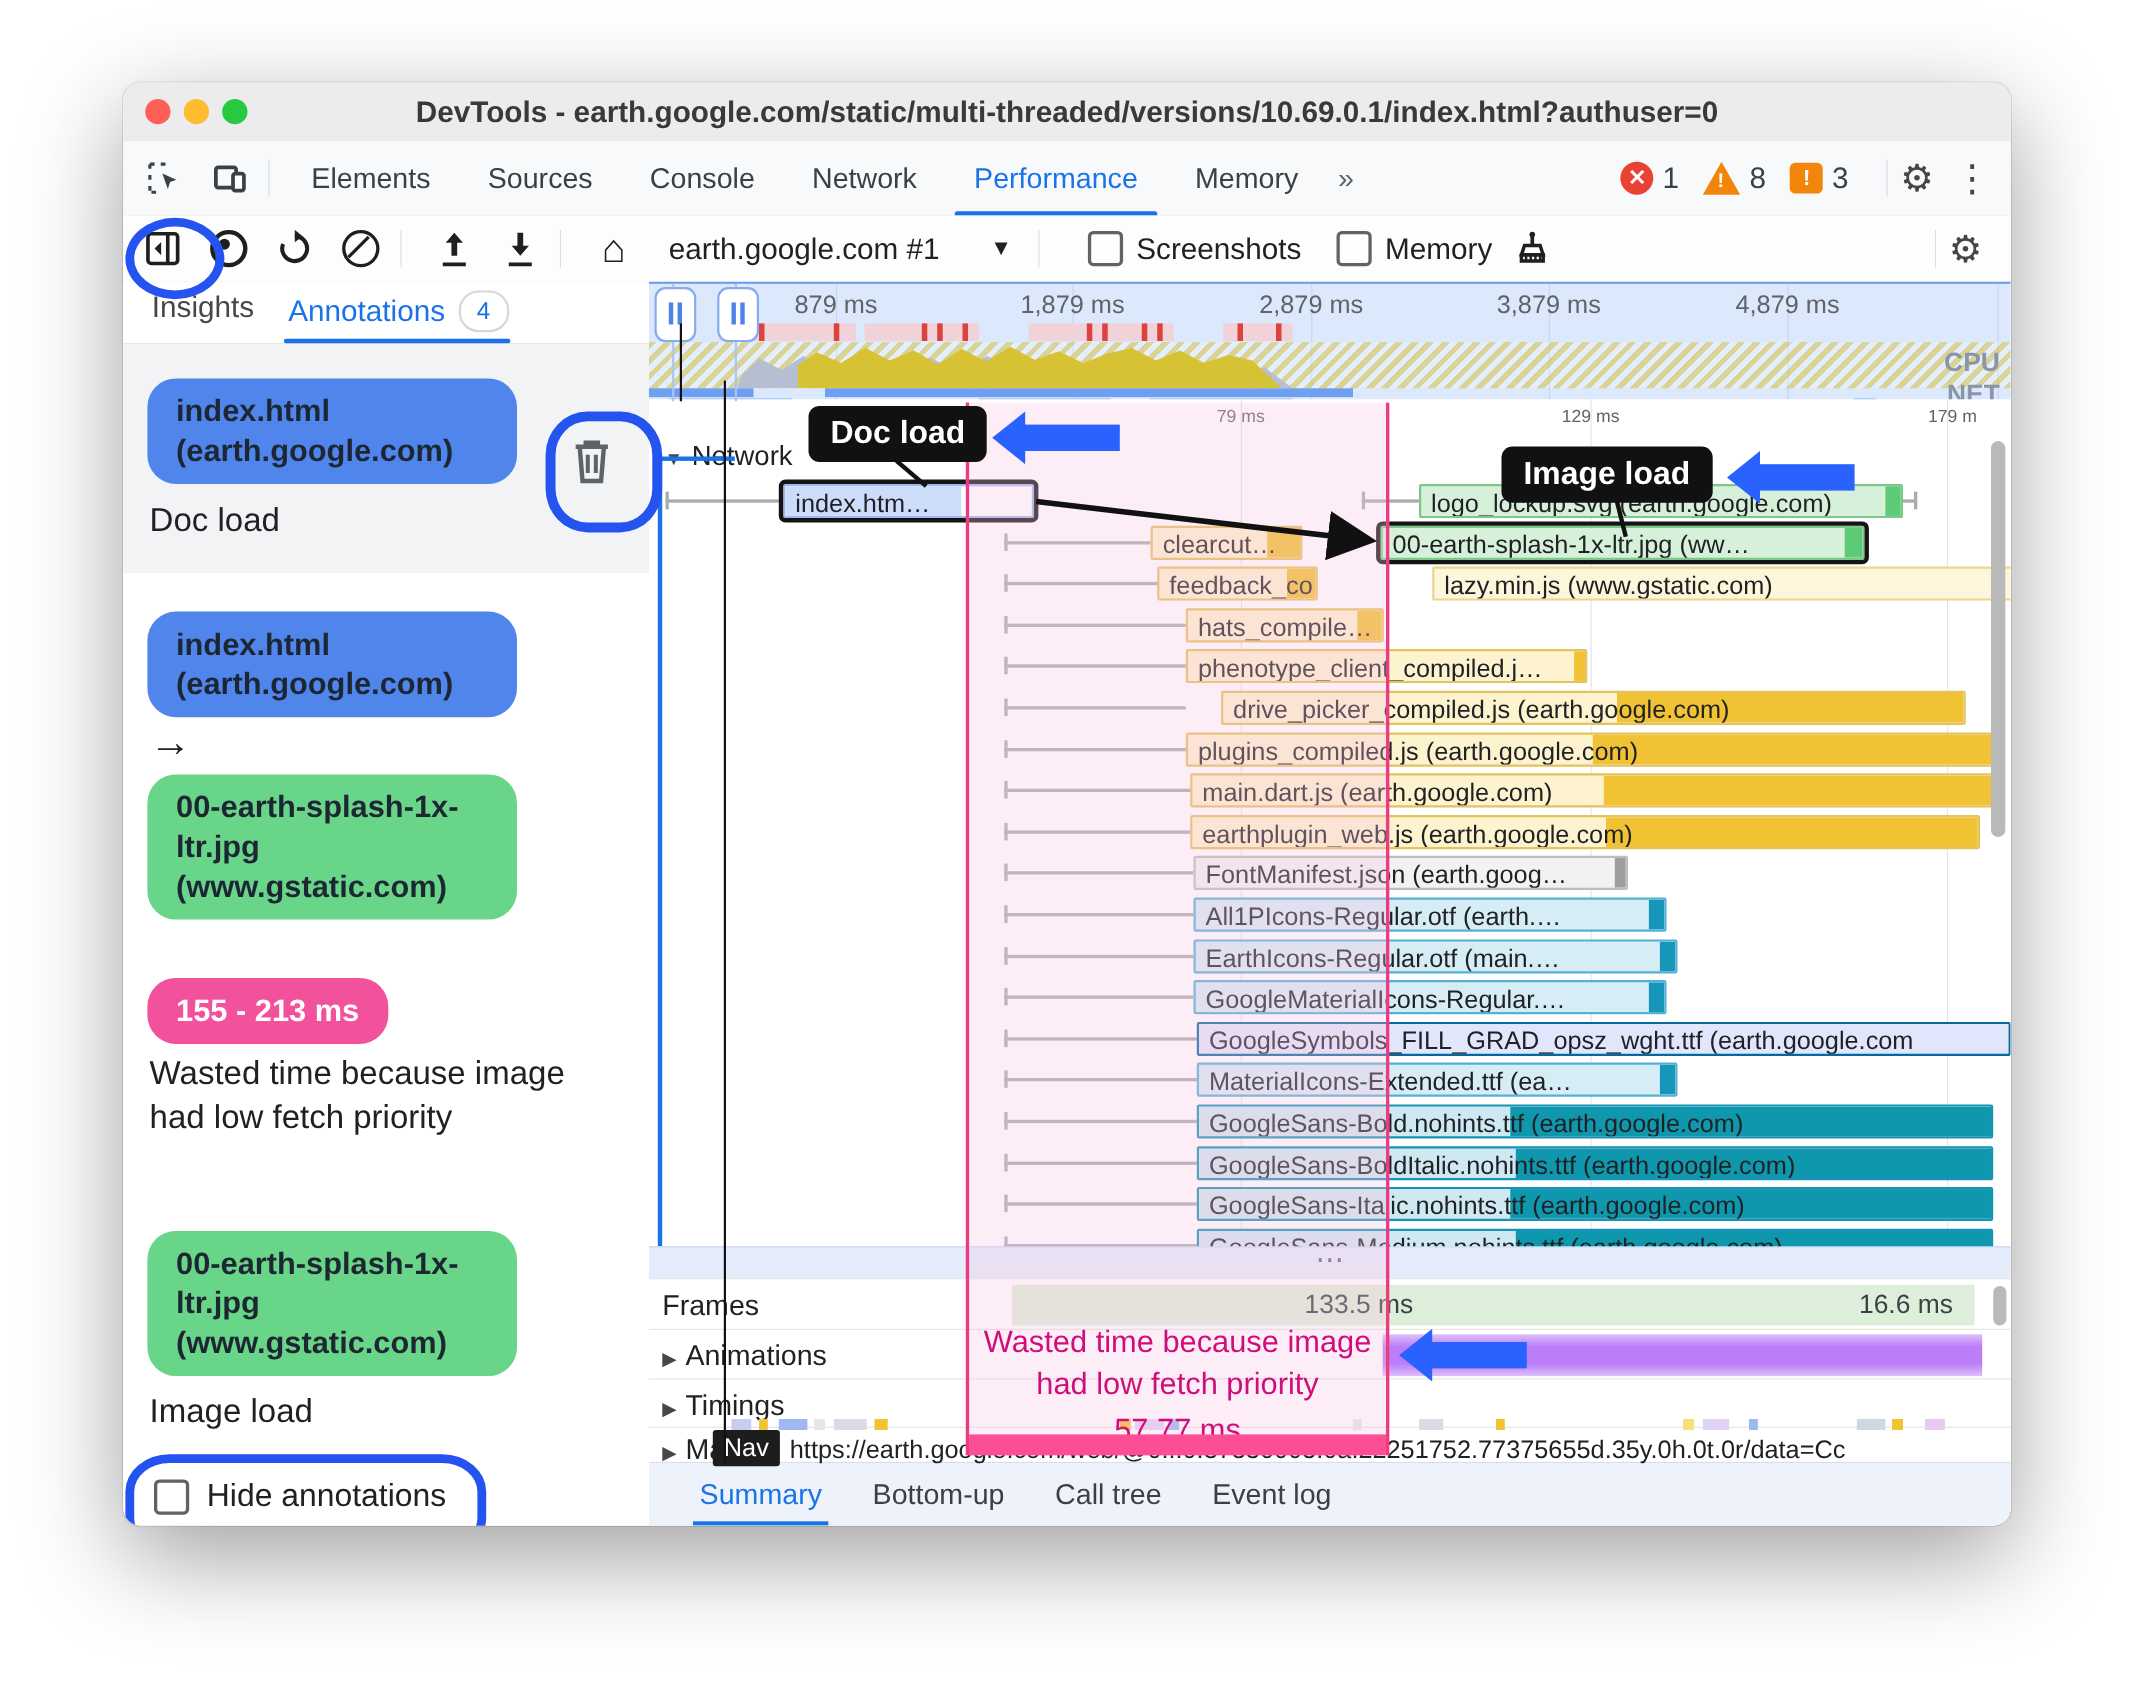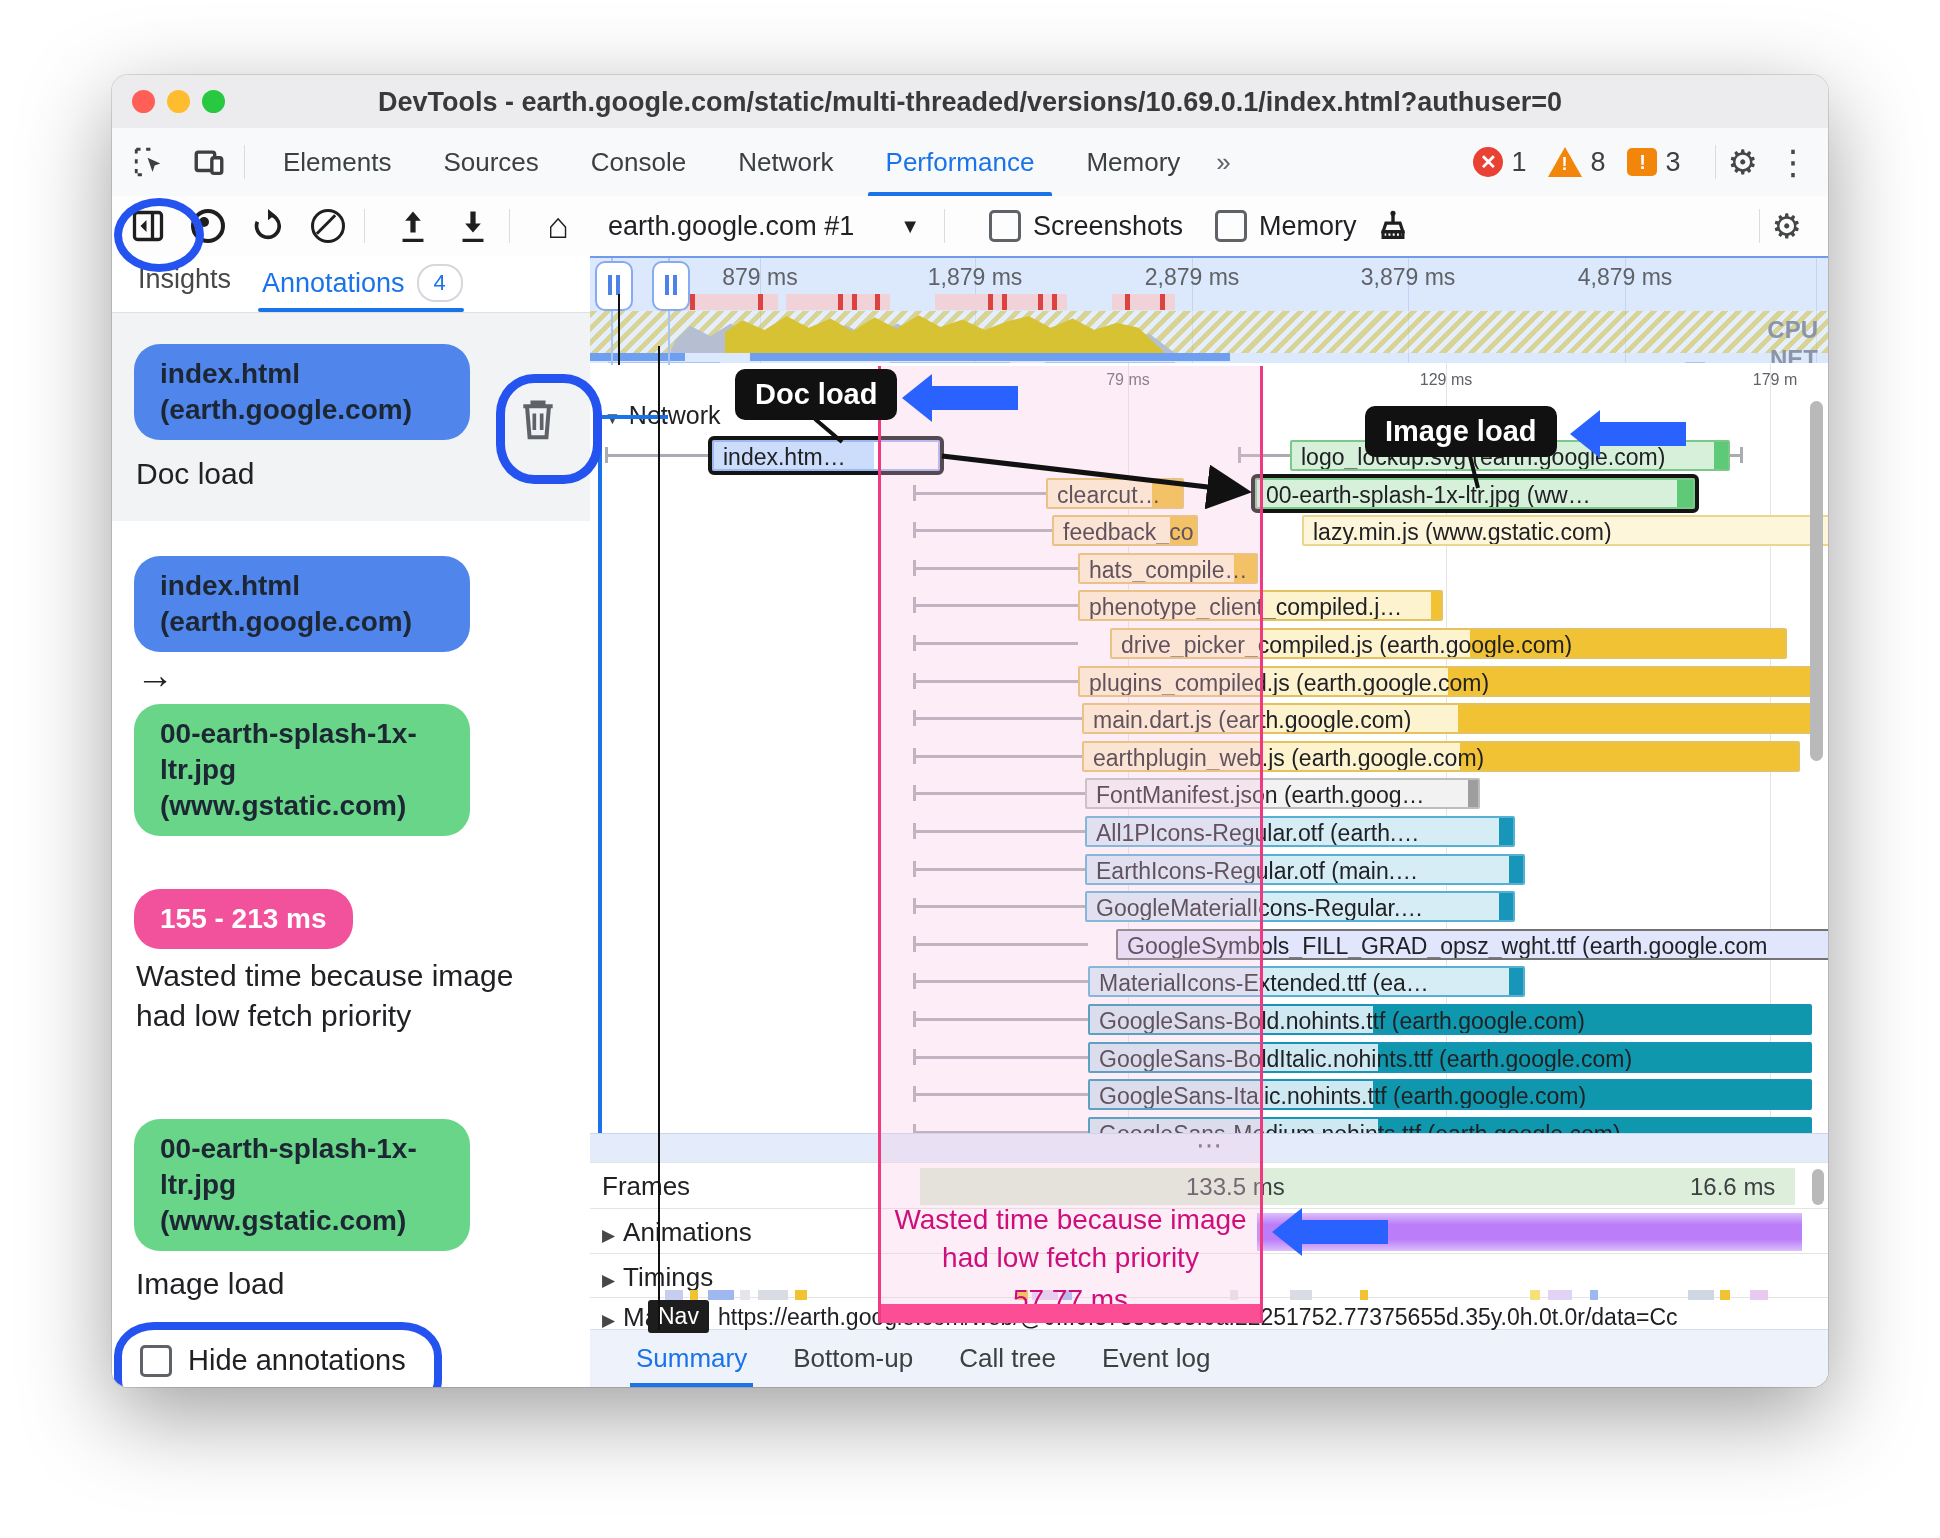--- a/index.html
+++ b/index.html
@@ -94,21 +94,21 @@
   .t-doc .fillpart{background:#ccdcfb;}
   .t-img{background:#d7f0da;border:2px solid #7cc78a;}
   .t-img .cap{background:#5ec977;}
   .t-js{background:#fdf3cf;border:2px solid #e4c25e;}
   .t-js .cap{background:#f1c233;}
   .t-jsw{background:#fdf6da;border:2px solid #ecd68c;}
   .t-json{background:#f2f2f2;border:2px solid #bdbdbd;}
   .t-json .cap{background:#9e9e9e;}
   .t-font{background:#d6edf6;border:2px solid #55b1d4;}
   .t-font .cap{background:#1796ba;}
-  .t-fontlav{background:#e2e6fc;border:2px solid #737373;margin-left:28px;}
+  .t-fontlav{background:#e2e6fc;border:2px solid #0369a1;}
   .t-fontteal{background:#cfe9f3;border:2px solid #1693b5;}
   .t-fontteal .cap{background:#0f97ae;}
   .bar.annotated{outline:4px solid #141414;outline-offset:0;}
   .whisker{position:absolute;height:3px;background:#a9adb2;z-index:1;}
   .wtick{position:absolute;width:3px;height:16px;background:#a9adb2;z-index:1;}
   .playhead{position:absolute;width:2px;background:#111;z-index:7;}
   
   .pink-region{position:absolute;left:288px;top:110px;width:379px;height:957px;background:rgba(250,195,224,.30);
     border-left:3px solid #ef3a82;border-right:3px solid #ef3a82;z-index:8;pointer-events:none;}
   .pink-bottom{position:absolute;left:0;right:0;bottom:0;height:19px;background:#fb4e94;}

